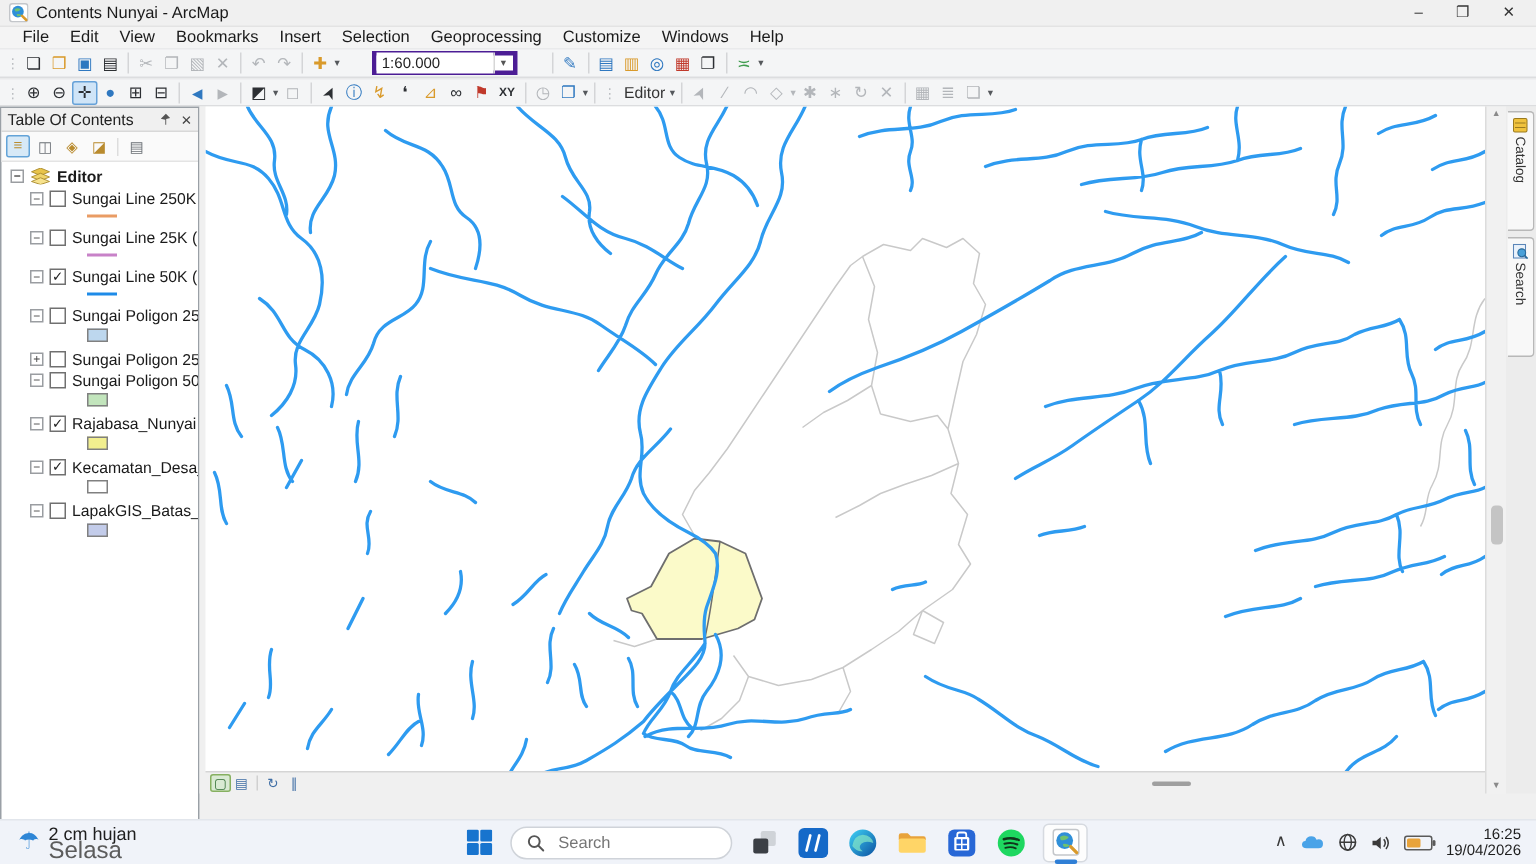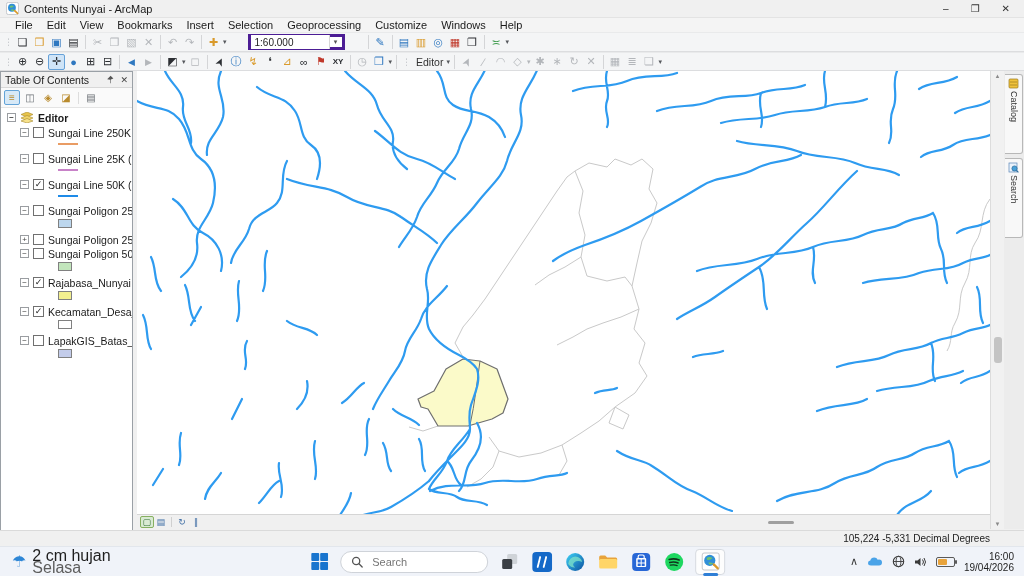--- a/index.html
+++ b/index.html
@@ -105,21 +105,21 @@
   
   .statusbar{position:absolute;left:0;top:530px;width:1024px;height:16px;background:#f0f0f0;
     border-top:1px solid #dadada;display:flex;align-items:center;justify-content:flex-end;
     font-size:10px;color:#222;padding-right:34px;}
 
   
   .taskbar{position:absolute;left:0;top:546px;width:1024px;height:30px;background:#f0f3f9;
     border-top:1px solid #e2e6ec;display:flex;align-items:center;}
   .weather{display:flex;align-items:center;gap:6px;padding-left:12px;width:200px;}
   .weather .wi{font-size:16px;color:#2e86d6;line-height:1;}
-  .weather .wt1{font-size:16px;color:#1e1e1e;line-height:12px;}
+  .weather .wt1{font-size:12px;color:#1e1e1e;line-height:12px;}
   .weather .wt2{font-size:16px;color:#5c5c5c;line-height:11px;}
   .centericons{position:absolute;left:50%;transform:translateX(-49%);display:flex;align-items:center;gap:9px;height:30px;}
   .tico{width:24px;height:24px;display:flex;align-items:center;justify-content:center;position:relative;border-radius:4px;}
   .tico.active{background:#fdfdfd;border:1px solid #d6dae0;width:30px;height:26px;}
   .tico.active .uline{position:absolute;bottom:-2px;left:7px;width:15px;height:3px;background:#2f7fd6;border-radius:2px;}
   .searchpill{height:22px;width:148px;background:#fff;border:1px solid #cfd3d9;border-radius:12px;
     display:flex;align-items:center;gap:7px;padding:0 10px;}
   .searchpill input{border:0;outline:0;font-size:11px;width:90px;color:#333;background:transparent;
     font-family:"Liberation Sans",sans-serif;}
   .tray{margin-left:auto;display:flex;align-items:center;gap:9px;padding-right:10px;}
@@ -404,23 +404,20 @@
     <div class="vtab">
       <svg class="vicon" viewBox="0 0 11 11">
         <rect x="1" y="1" width="8" height="9" fill="#eaf2fb" stroke="#5b86b8" stroke-width="0.7"></rect>
         <circle cx="6.5" cy="6.5" r="2.6" fill="#49a0d8" stroke="#2a6a9a" stroke-width="0.7"></circle>
         <line x1="8.4" y1="8.4" x2="10.4" y2="10.4" stroke="#2a6a9a" stroke-width="1.1"></line>
       </svg>
       <span class="vlabel">Search</span>
     </div>
   </div>
 
-  <div class="statusbar">
-    <span>105,224  -5,331 Decimal Degrees</span>
-  </div>
 
   <div class="taskbar">
     <div class="weather">
       <span class="wi">☂</span>
       <span>
         <div class="wt1">2 cm hujan</div>
         <div class="wt2">Selasa</div>
       </span>
     </div>
 
@@ -514,19 +511,19 @@
       </svg>
       <svg width="13" height="12" viewBox="0 0 13 12">
         <path d="M1 4.5 L3.5 4.5 L6.5 2 L6.5 10 L3.5 7.5 L1 7.5 Z" fill="#3a3a3a"></path>
         <path d="M8.5 3.5 Q10.5 6 8.5 8.5" fill="none" stroke="#3a3a3a" stroke-width="1"></path>
         <path d="M10 2 Q13 6 10 10" fill="none" stroke="#3a3a3a" stroke-width="1"></path>
       </svg>
       <span class="batt">
           <span class="fill"></span>
         </span>
       <div class="clock">
-        <div>16:00</div>
+        <div>16:25</div>
         <div>19/04/2026</div>
       </div>
     </div>
   </div>
 
 </div>
 
 </body></html>

